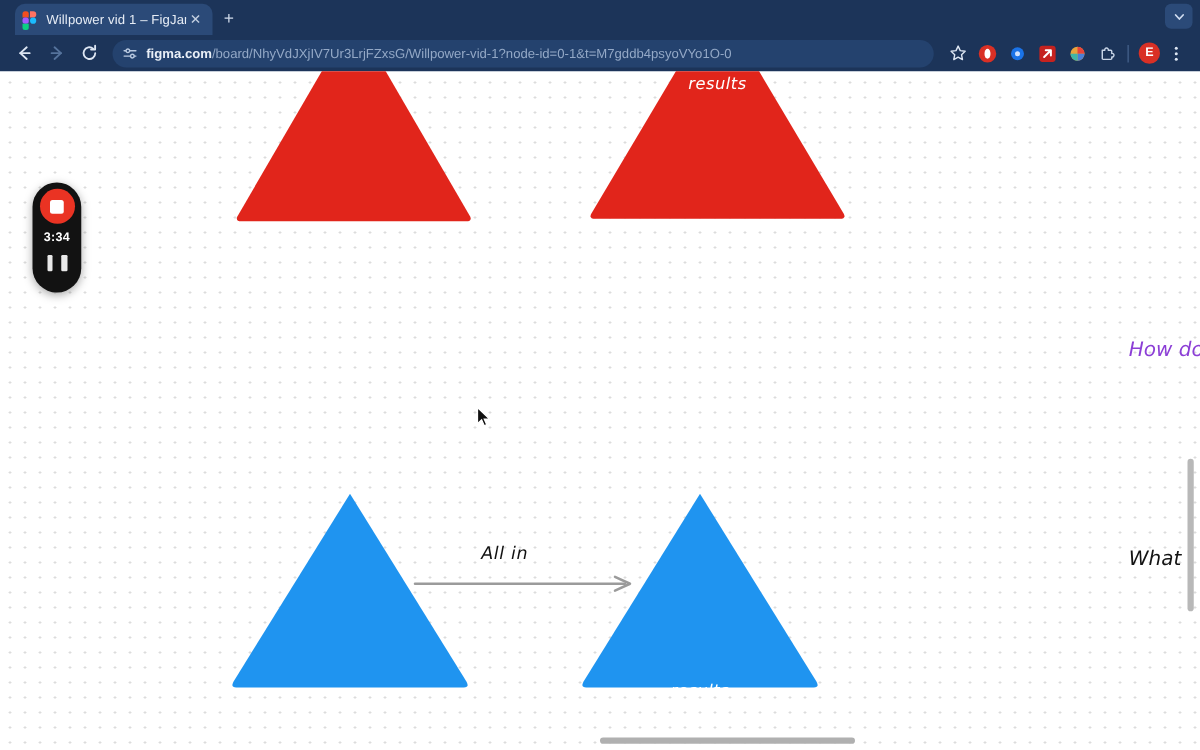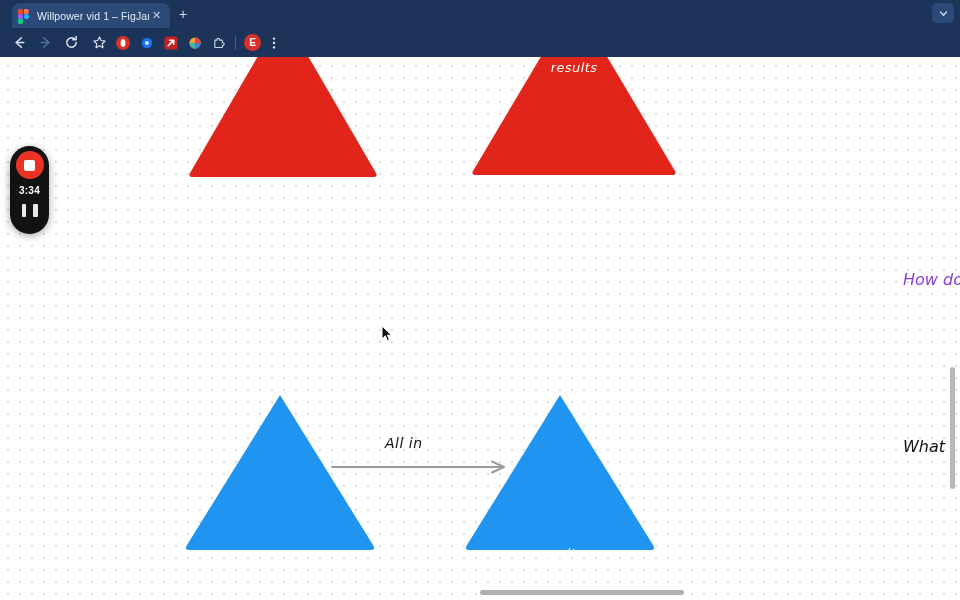--- a/index.html
+++ b/index.html
@@ -183,21 +183,21 @@
   }
 
   
   #mouse-cursor {
     position: absolute; left: 381px; top: 268px;
     width: 12px; height: 18px;
   }
 
   
   #recorder-widget {
-    position: absolute; left: 10px; top: 146px;
+    position: absolute; left: 26px; top: 146px;
     width: 39px; height: 88px;
     background: #121212;
     border-radius: 20px;
     display: flex; flex-direction: column;
     align-items: center;
     padding-top: 5px;
     box-shadow: 0 2px 8px rgba(0,0,0,.35);
   }
   #recorder-stop-button {
     width: 28px; height: 28px; border-radius: 50%;
@@ -265,20 +265,30 @@
       </svg>
     </div>
 
     <div class="nav-btn">
       <svg width="15" height="15" viewBox="0 0 16 16" aria-hidden="true">
         <path d="M13 8 A5 5 0 1 1 11.2 4.2" stroke="#dde6f3" stroke-width="1.6" fill="none" stroke-linecap="round"></path>
         <path d="M12.9 1.6 L12.9 5 L9.4 5" stroke="#dde6f3" stroke-width="1.6" fill="none" stroke-linecap="round" stroke-linejoin="round"></path>
       </svg>
     </div>
 
+    <div id="omnibox">
+      <span id="omnibox-site-icon">
+        <svg width="12" height="12" viewBox="0 0 14 14" aria-hidden="true">
+          <path d="M1.5 4.2 H12.5 M1.5 9.2 H12.5" stroke="#b9c9e0" stroke-width="1.3" stroke-linecap="round"></path>
+          <circle cx="5" cy="4.2" r="1.7" fill="#24426e" stroke="#b9c9e0" stroke-width="1.3"></circle>
+          <circle cx="9.2" cy="9.2" r="1.7" fill="#24426e" stroke="#b9c9e0" stroke-width="1.3"></circle>
+        </svg>
+      </span>
+      <span id="url-text"><b>figma.com</b><span>/board/NhyVdJXjIV7Ur3LrjFZxsG/Willpower-vid-1?node-id=0-1&amp;t=M7gddb4psyoVYo1O-0</span></span>
+    </div>
 
     <div class="tb-icon">
       <svg width="15" height="15" viewBox="0 0 16 16" aria-hidden="true">
         <path d="M8 2 L9.8 5.9 L14 6.4 L10.9 9.3 L11.7 13.5 L8 11.4 L4.3 13.5 L5.1 9.3 L2 6.4 L6.2 5.9 Z" fill="none" stroke="#dde6f3" stroke-width="1.2" stroke-linejoin="round"></path>
       </svg>
     </div>
 
     <div class="tb-icon">
       <svg width="16" height="16" viewBox="0 0 16 16" aria-hidden="true">
         <circle cx="8" cy="8" r="7" fill="#d93025"></circle>

